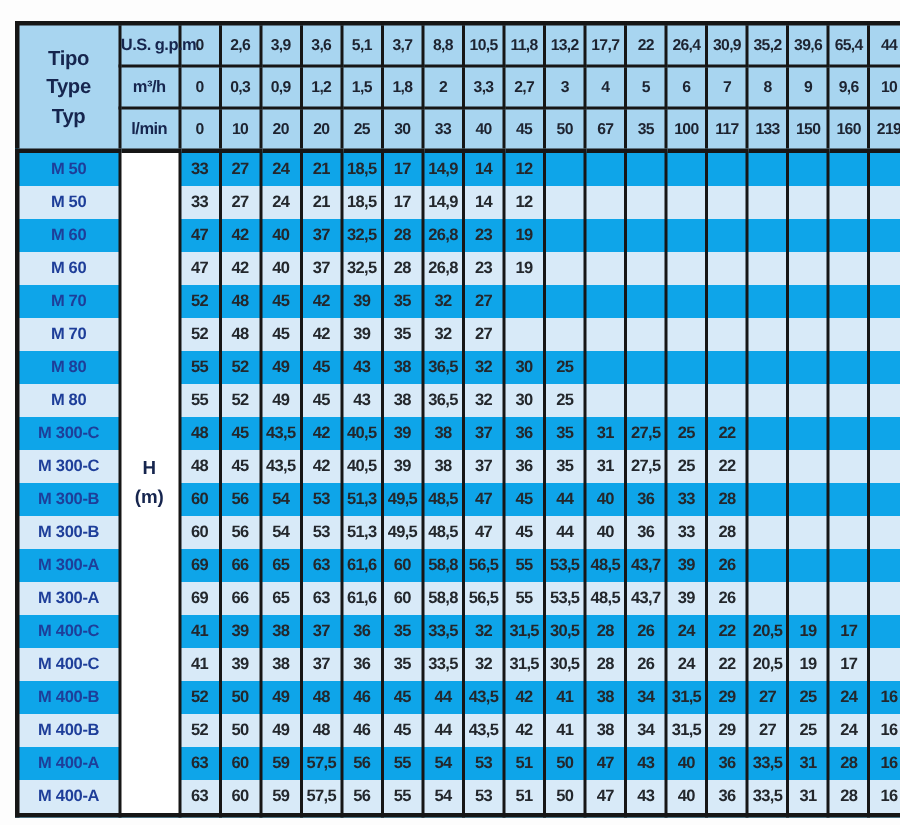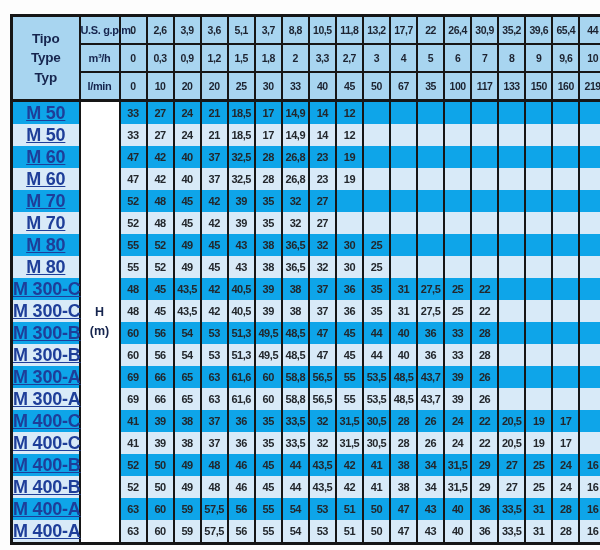--- a/index.html
+++ b/index.html
@@ -40,24 +40,23 @@
   th.unit{font-size:11px;letter-spacing:-0.35px;white-space:nowrap;}
   th.fval{font-size:10.5px;letter-spacing:-0.45px;color:#1d2330;}
 
   tbody td{
     padding:0;height:22px;
     text-align:center;vertical-align:middle;
   }
   tbody tr:nth-child(even){background:var(--band);}
   tbody tr:first-child td{border-top:3px solid var(--line);}
   td.model{
-    color:var(--model-color);font-weight:bold;font-size:18px;
+    color:var(--model-color);font-weight:bold;font-size:11px;
     letter-spacing:-0.2px;white-space:nowrap;
     border-right:2px solid var(--line);
-    text-decoration:underline;
   }
   td.hm{
     background:#ffffff;
     border-left:2px solid var(--line);
     border-right:2.5px solid var(--line);
     color:var(--label-color);font-weight:bold;font-size:12.5px;
     line-height:1.5;
   }
   td.num{
     border-left:2px solid var(--line);

